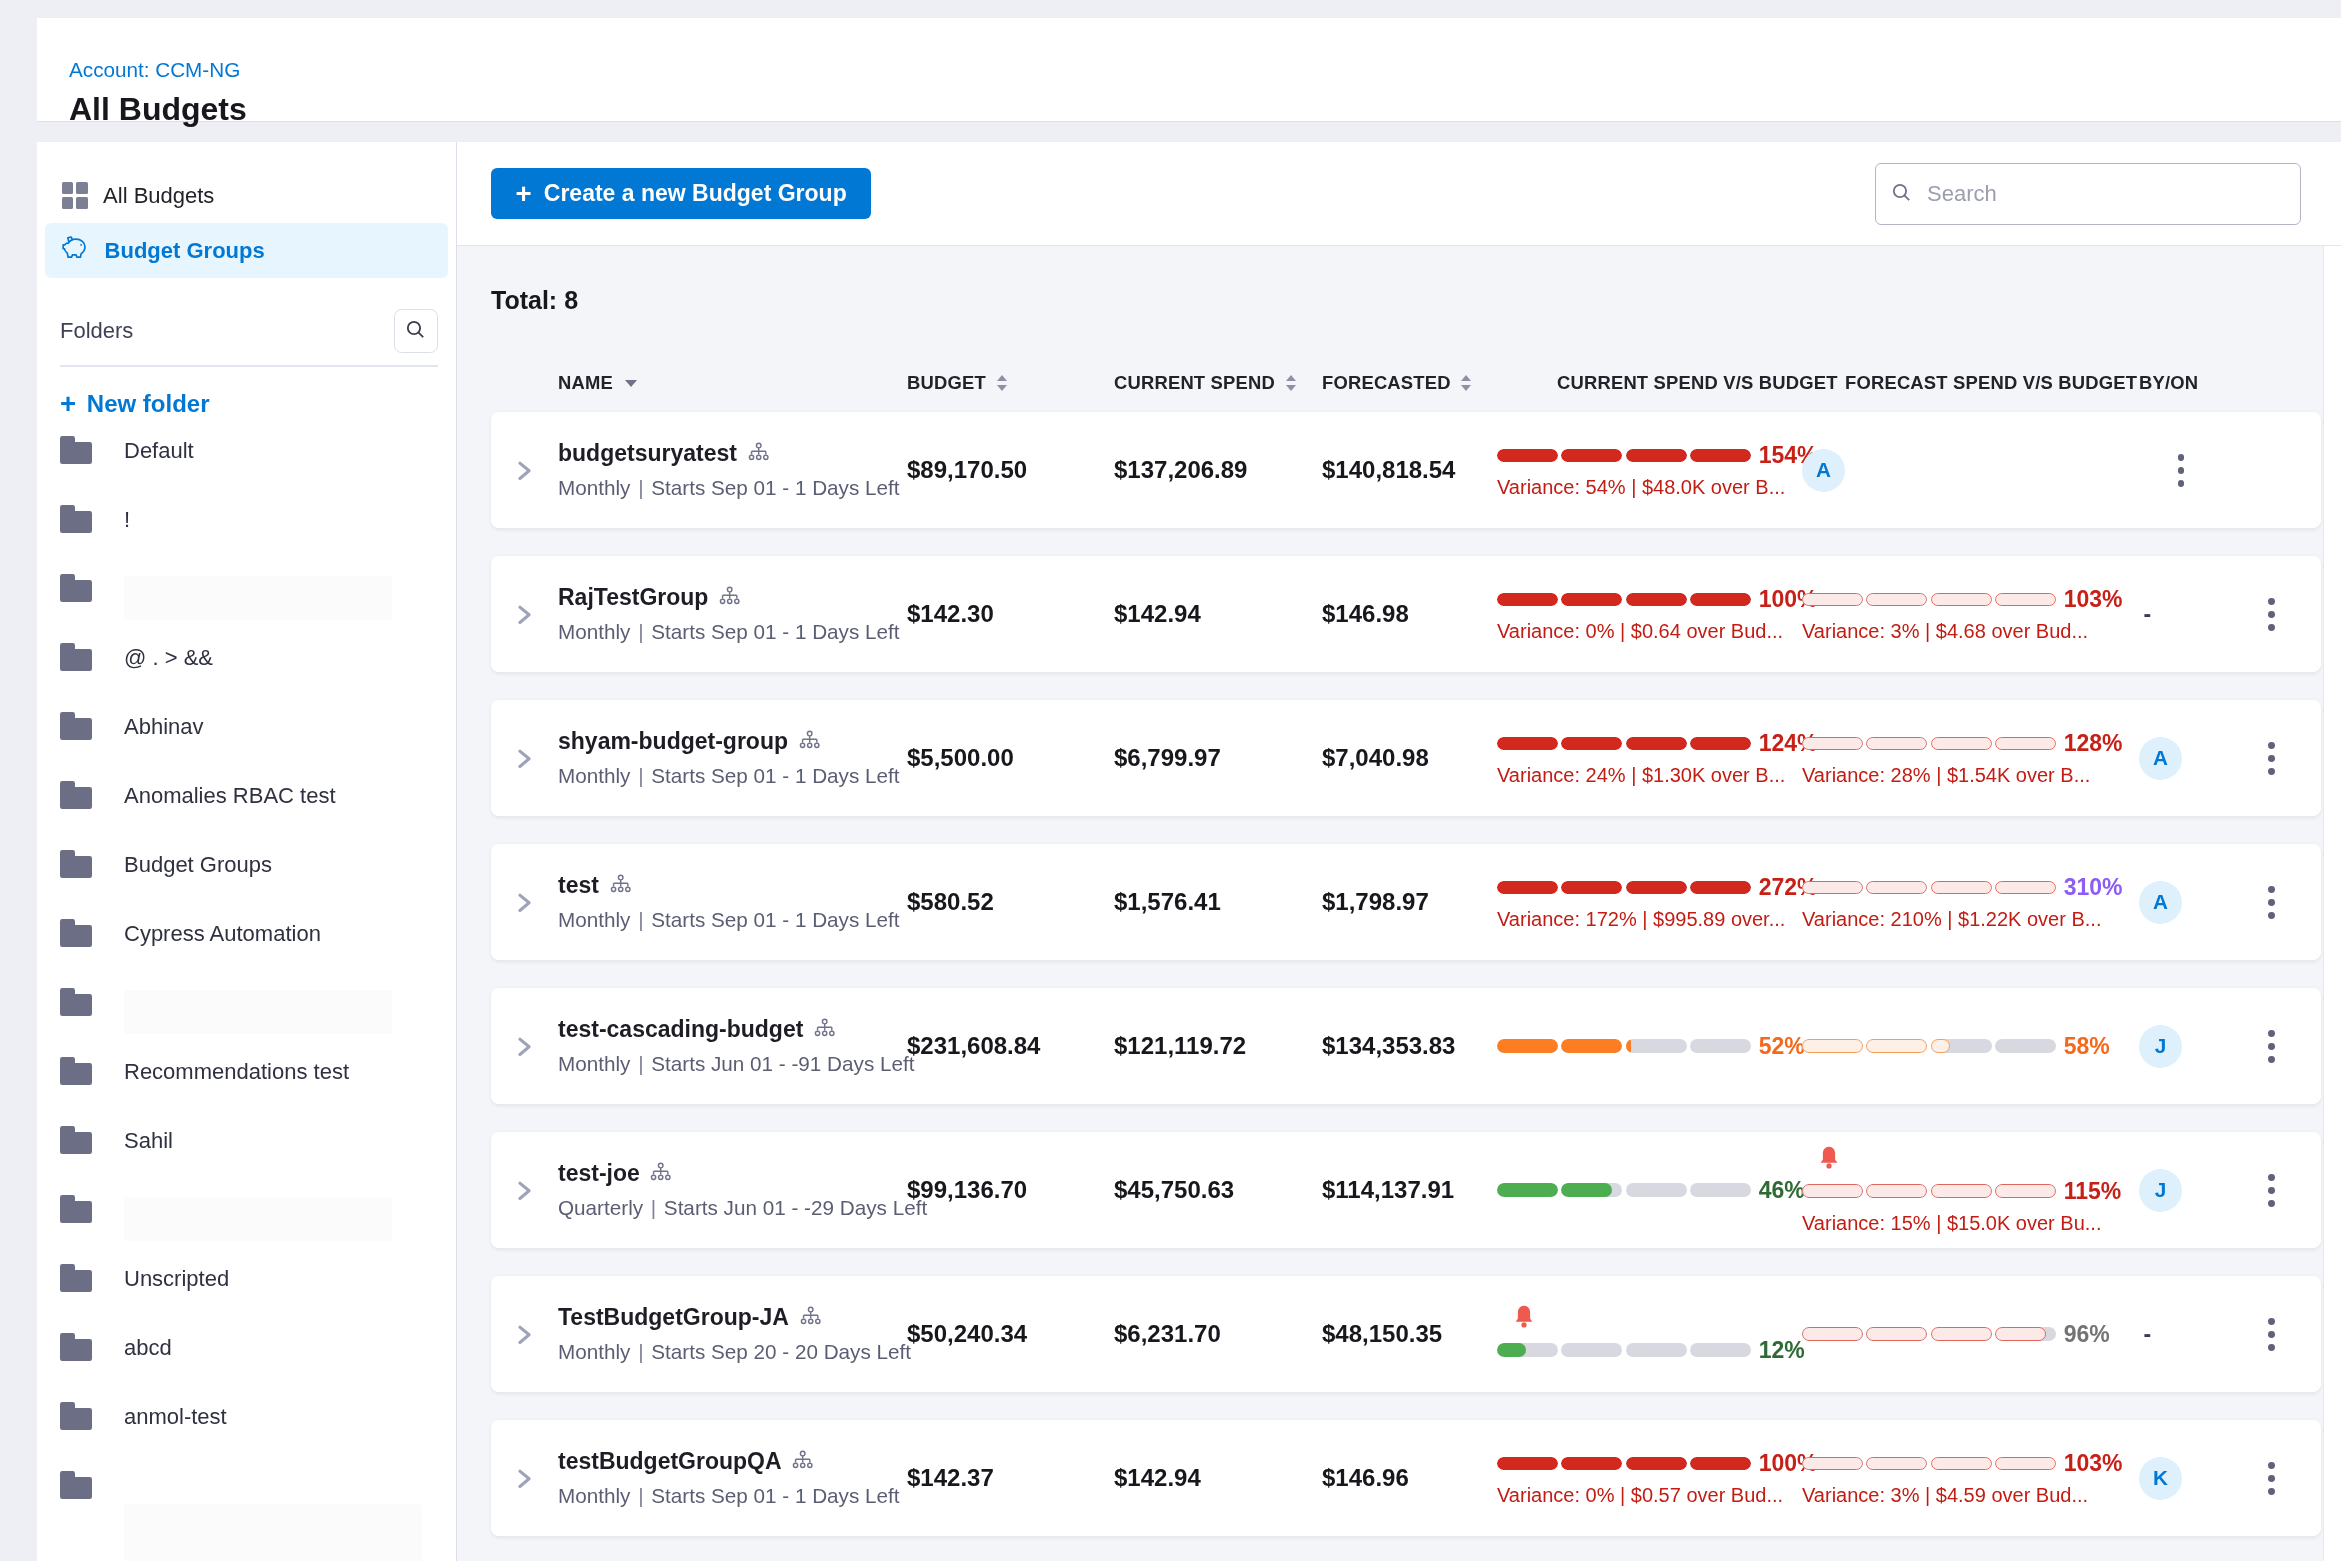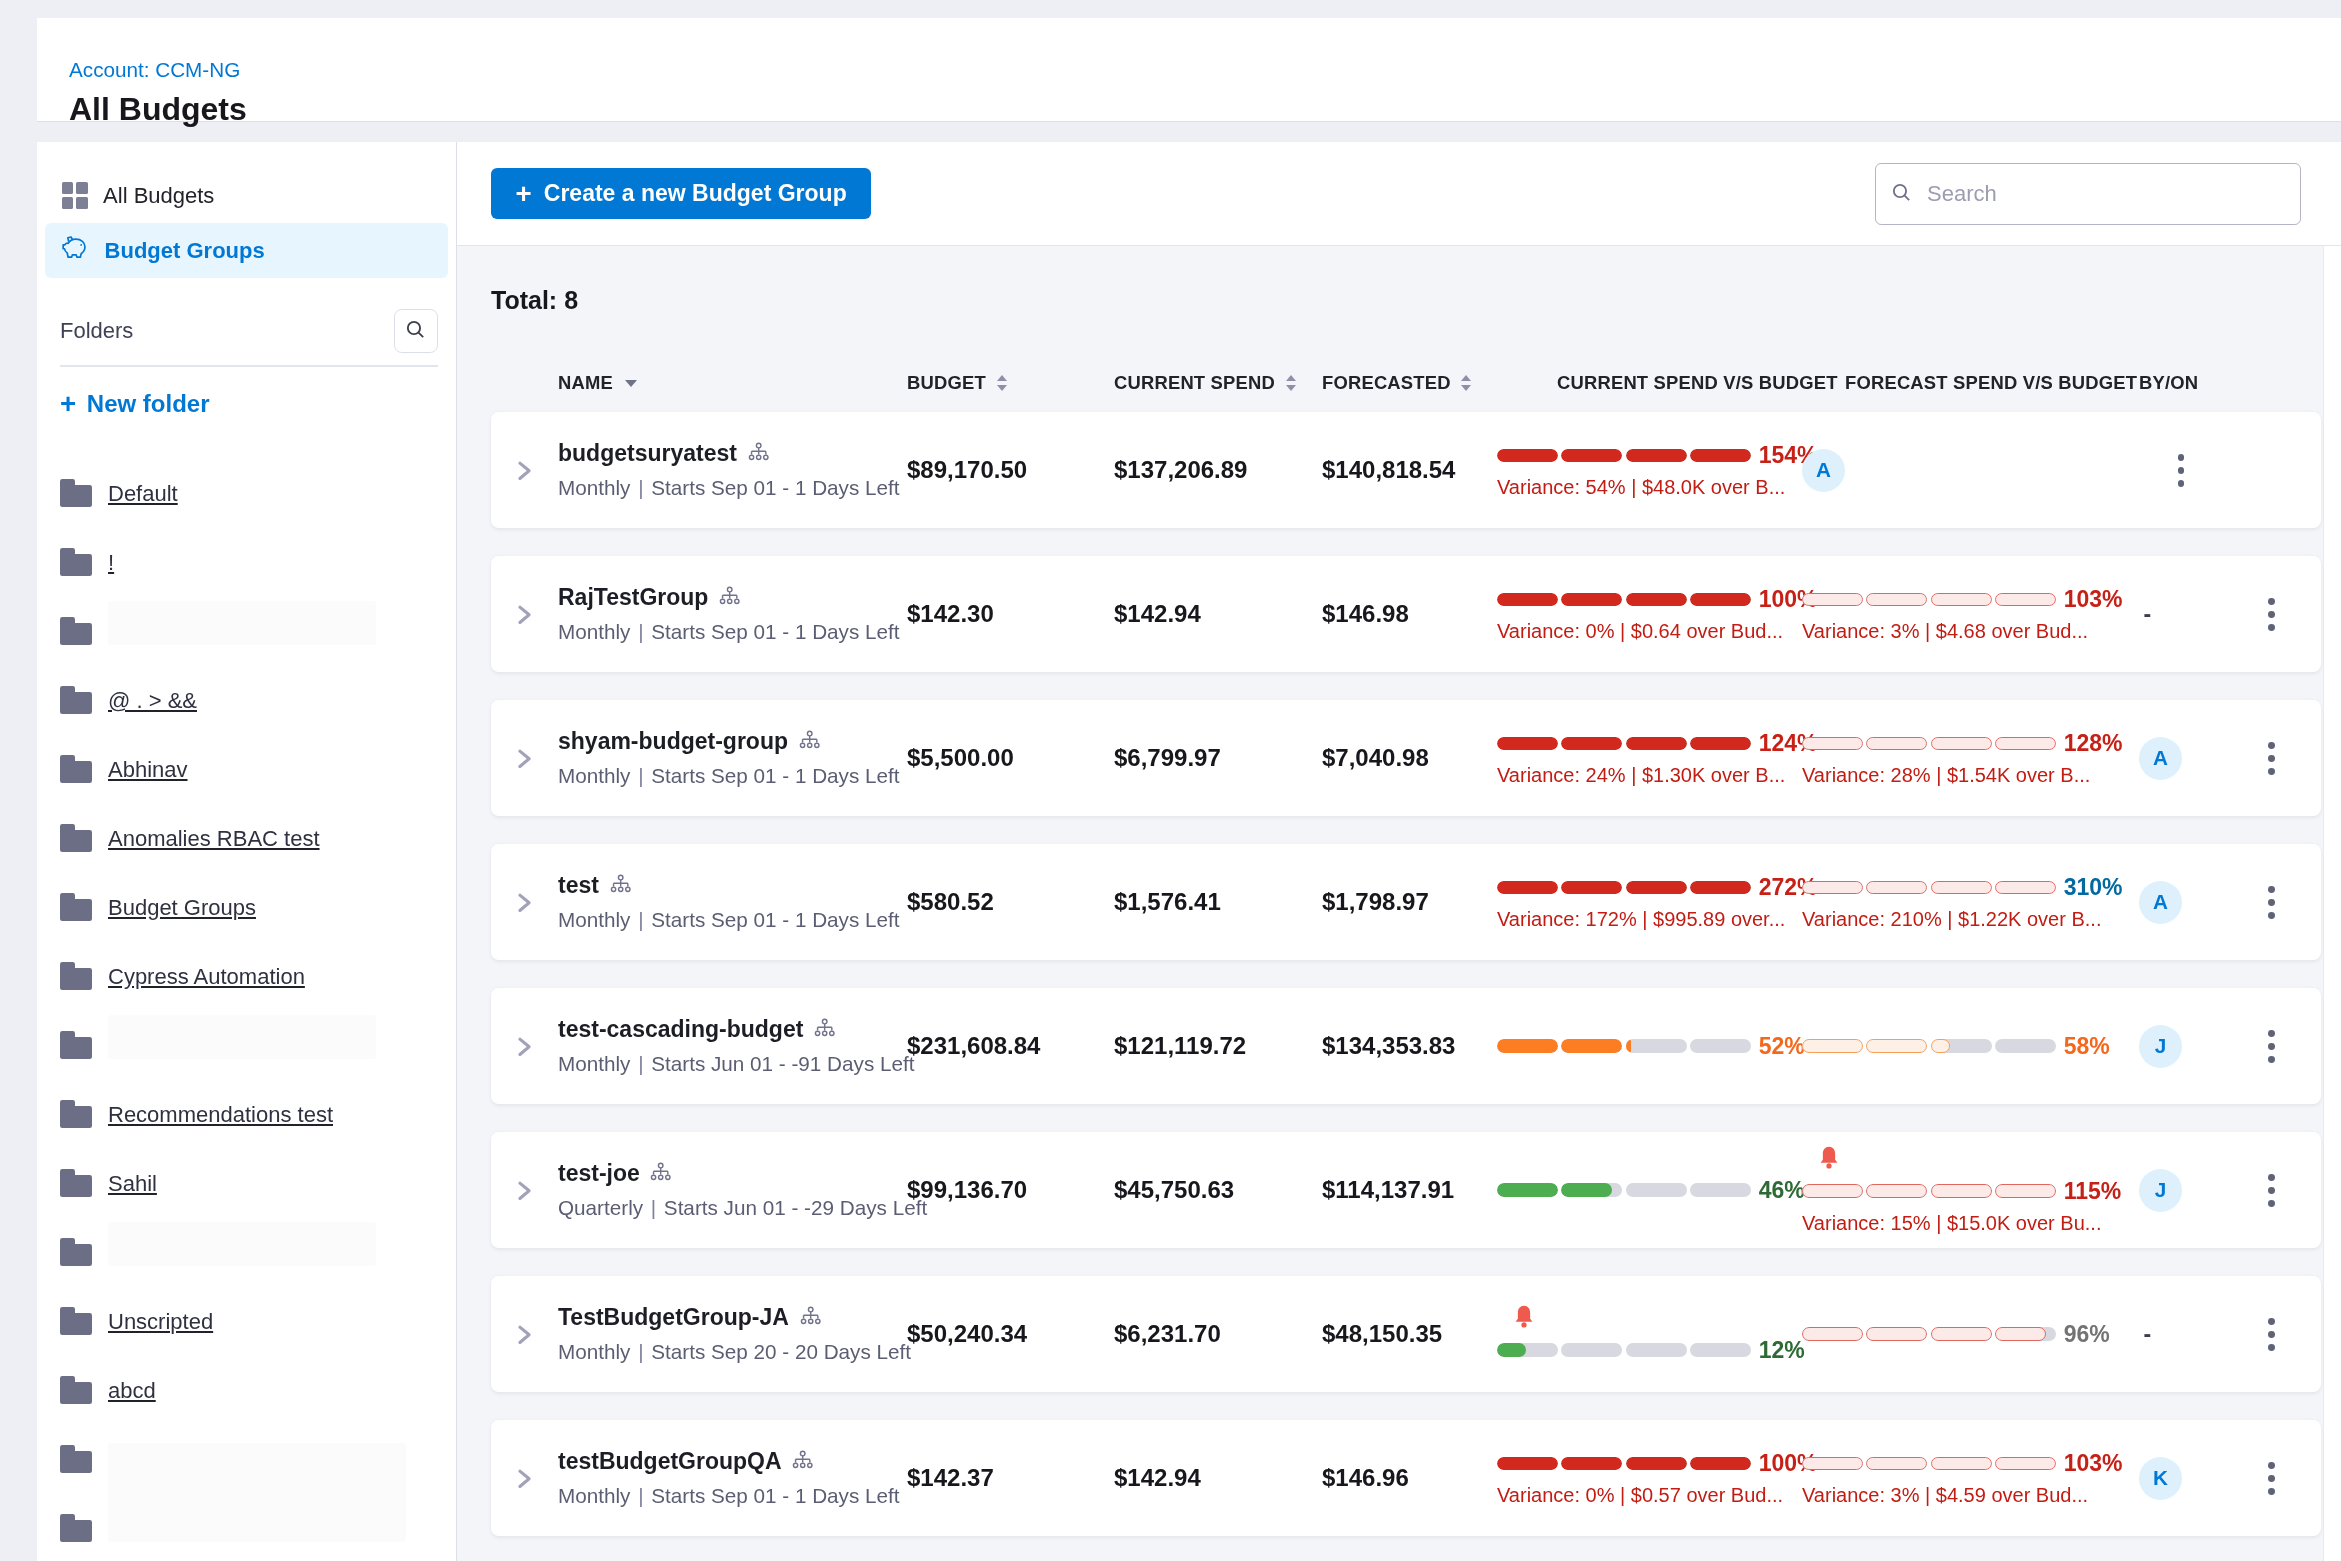--- a/index.html
+++ b/index.html
@@ -23,21 +23,21 @@
   .nav-item.active{background:#e7f6fe;color:#0278d5;font-weight:bold;}
   .grid-ic{display:grid;grid-template-columns:11.5px 11.5px;grid-template-rows:11.5px 11.5px;gap:3.1px;}
   .grid-ic i{background:#7d8095;border-radius:1.5px;}
   .folders-head{display:flex;justify-content:space-between;align-items:center;margin:31px 18.4px 0 23px;}
   .folders-label{font-size:22px;color:#3f4254;}
   .folder-search-btn{width:44px;height:44px;border:1.5px solid #dcdfe9;border-radius:7.7px;background:#fff;display:flex;align-items:center;justify-content:center;cursor:pointer;}
   .side-divider{height:1.5px;background:#e3e5ee;margin:12.2px 18.4px 0 23px;}
   .new-folder{margin:23px 0 0 23px;display:flex;align-items:center;gap:10.7px;color:#0278d5;font-size:24px;font-weight:bold;cursor:pointer;}
   .plus{font-size:27.6px;font-weight:bold;line-height:1;}
   .folder-list{margin:20px 0 0 23px;}
-  .folder-item{height:69px;display:flex;align-items:flex-end;gap:16px;cursor:pointer;text-decoration:underline;}
+  .folder-item{height:69px;display:flex;align-items:flex-start;gap:32px;cursor:pointer;}
   .folder-item .flabel{font-size:22px;color:#2f3140;}
   .folder-ic{width:32px;height:21.4px;background:#6b6e84;border-radius:2.3px;position:relative;margin-top:4.6px;flex:none;}
   .folder-ic:before{content:"";position:absolute;top:-6.1px;left:0;width:14.5px;height:7.7px;background:#6b6e84;border-radius:2.3px 2.3px 0 0;}
   .redact{height:44px;width:268px;background:#fbfbfc;border-radius:3.1px;}
   .redact.tall{height:99px;width:298px;margin-top:31px;}
   
   .main-top{height:104px;background:#fff;border-bottom:1.5px solid #e2e4ee;box-sizing:border-box;display:flex;align-items:center;justify-content:space-between;padding:0 41px 0 34px;}
   .create-btn{background:#0278d5;border:none;color:#fff;height:51px;border-radius:6.1px;font-size:23px;font-weight:bold;font-family:inherit;display:flex;align-items:center;gap:12.2px;padding:0 24.5px;cursor:pointer;}
   .search-box{width:426px;height:62px;border:1.5px solid #b3b5c6;border-radius:6.1px;background:#fff;display:flex;align-items:center;gap:12.2px;padding:0 13.8px;box-sizing:border-box;}
   .search-box input{border:none;outline:none;font-size:22px;flex:1;font-family:inherit;color:#22222a;background:transparent;}
@@ -507,21 +507,21 @@
                   <div class="seg">
                     <div class="ofill" style="width: 100%; border-color: rgb(225, 102, 94); background: rgb(251, 234, 232);"></div>
                   </div>
                   <div class="seg">
                     <div class="ofill" style="width: 100%; border-color: rgb(225, 102, 94); background: rgb(251, 234, 232);"></div>
                   </div>
                   <div class="seg">
                     <div class="ofill" style="width: 100%; border-color: rgb(225, 102, 94); background: rgb(251, 234, 232);"></div>
                   </div>
                 </div>
-                <span class="pct" style="color: #0369a1; text-align: right;">310%</span>
+                <span class="pct" style="color: #8b5cf6; text-align: right;">310%</span>
               </div>
               <div class="variance">Variance: 210% | $1.22K over B...</div>
             </div>
             <div class="byon-cell">
               <span class="avatar">A</span>
             </div>
             <div class="kebab-cell">
               <div class="kebab">
                 <i></i>
                 <i></i>

